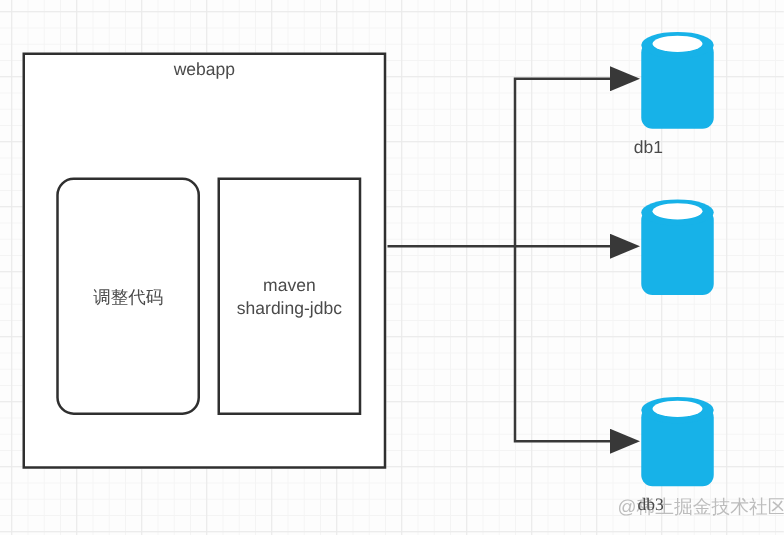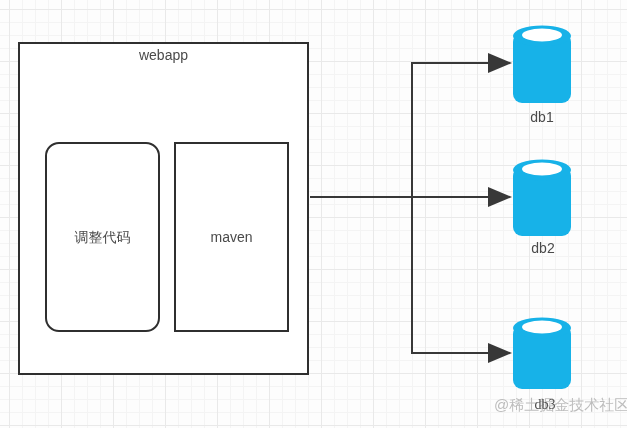--- a/index.html
+++ b/index.html
@@ -59,21 +59,21 @@
     font-size: 14px;
     color: #4a4a4a;
     line-height: 18px;
   }
   .inner-box.left  { left: 45px; border-radius: 14px; }
   .inner-box.right { left: 174px; }
   .inner-box span { display: block; }
   .db-label {
     position: absolute;
     width: 70px;
-    text-align: center;
+    text-align: left;
     font-size: 14px;
     color: #4a4a4a;
     z-index: 3;
   }
   .db-label.db1 { left: 507px; top: 109px; }
   .db-label.db2 { left: 508px; top: 240px; }
   .db-label.db3 { left: 510px; top: 397px; font-family: Liberation Serif, serif; }
   .watermark {
     position: absolute;
     left: 494px; top: 396px;
@@ -124,22 +124,22 @@
     <div class="webapp-label">webapp</div>
   </div>
 
   <div class="inner-box left">
     <span>调整代码</span>
   </div>
 
   <div class="inner-box right">
     <div>
       <span>maven</span>
+      <span>sharding-jdbc</span>
     </div>
   </div>
 
   <div class="watermark">@稀土掘金技术社区</div>
 
   <div class="db-label db1">db1</div>
-  <div class="db-label db2">db2</div>
   <div class="db-label db3">db3</div>
 
 </div>
 
 </body></html>

